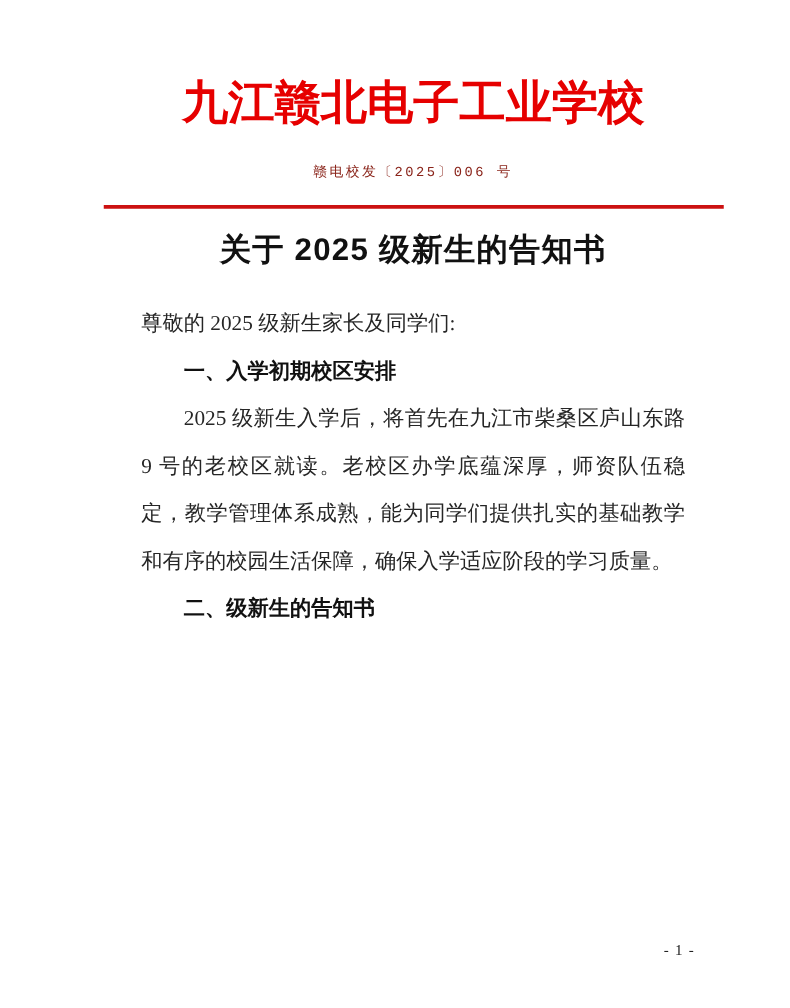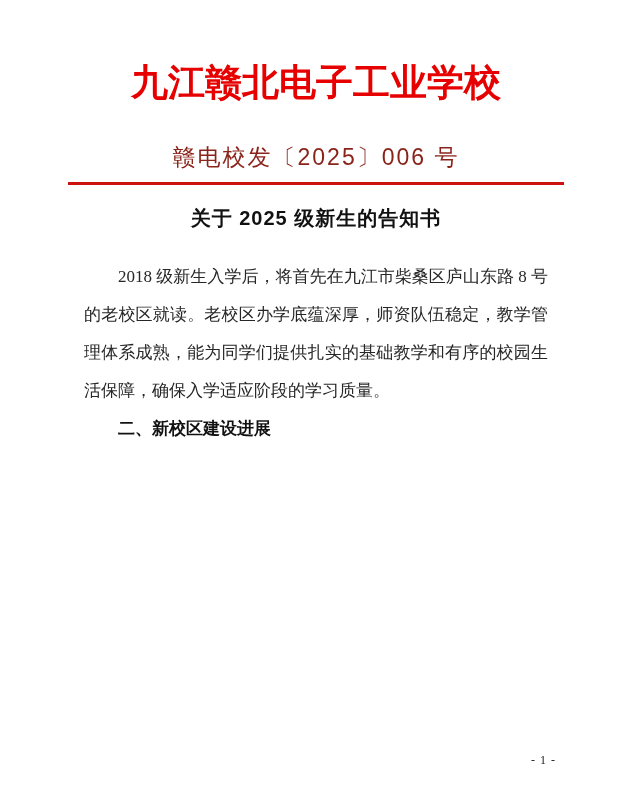--- a/index.html
+++ b/index.html
@@ -7,47 +7,48 @@
     width: 632px; height: 806px;
     background: #ffffff;
     font-family: "Liberation Serif", "DejaVu Serif", serif;
     overflow: hidden;
   }
   .page {
     position: relative;
     width: 632px; height: 806px;
     background: #ffffff;
     box-sizing: border-box;
+    padding-left: 29px;
   }
   .letterhead { text-align: center; padding-top: 60px; }
   .school-name {
     font-size: 37px;
     line-height: 46px;
     font-weight: bold;
     letter-spacing: 0px;
     font-family: "Liberation Serif", "DejaVu Serif", serif;
     color: #e60000;
   }
   .doc-number {
-    margin-top: 40px;
-    font-size: 23px;
+    margin-top: 22px;
+    font-size: 11px;
     line-height: 22px;
     letter-spacing: 2px;
     color: #8a241a;
-    font-family: Liberation Sans, sans-serif;
+    font-family: Liberation Mono, monospace;
   }
   .red-divider {
     width: 496px; height: 3px;
     margin: 14px auto 0 auto;
     background: #cc1111;
   }
   .doc-title {
     margin-top: 17px;
     text-align: center;
-    font-size: 20px;
+    font-size: 25px;
     line-height: 32px;
     font-weight: bold;
     color: #111111;
     font-family: "Liberation Sans", "DejaVu Sans", sans-serif;
     letter-spacing: 1px;
   }
   .body {
     margin: 24px 84px 0 84px;
     font-size: 17px;
     line-height: 38px;
@@ -79,21 +80,23 @@
 
   <div class="letterhead">
     <div class="school-name" style="color: rgb(230, 0, 0);">九江赣北电子工业学校</div>
     <div class="doc-number" style="color: rgb(138, 36, 26);">赣电校发〔2025〕006 号</div>
     <div class="red-divider" style="background: rgb(204, 17, 17);"></div>
   </div>
 
   <div class="doc-title" style="color: rgb(17, 17, 17);">关于 2025 级新生的告知书</div>
 
   <div class="body" style="color: rgb(38, 38, 38);">
+    <p class="salutation">尊敬的 2025 级新生家长及同学们:</p>
     <div>
-        <p class="body-para">2018 级新生入学后，将首先在九江市柴桑区庐山东路 8 号的老校区就读。老校区办学底蕴深厚，师资队伍稳定，教学管理体系成熟，能为同学们提供扎实的基础教学和有序的校园生活保障，确保入学适应阶段的学习质量。</p>
-        <p class="body-heading">二、新校区建设进展</p>
+        <p class="body-heading">一、入学初期校区安排</p>
+        <p class="body-para">2025 级新生入学后，将首先在九江市柴桑区庐山东路 9 号的老校区就读。老校区办学底蕴深厚，师资队伍稳定，教学管理体系成熟，能为同学们提供扎实的基础教学和有序的校园生活保障，确保入学适应阶段的学习质量。</p>
+        <p class="body-heading">二、级新生的告知书</p>
       </div>
   </div>
 
   <div class="page-number">- 1 -</div>
 
 </div>
 
 </body></html>

